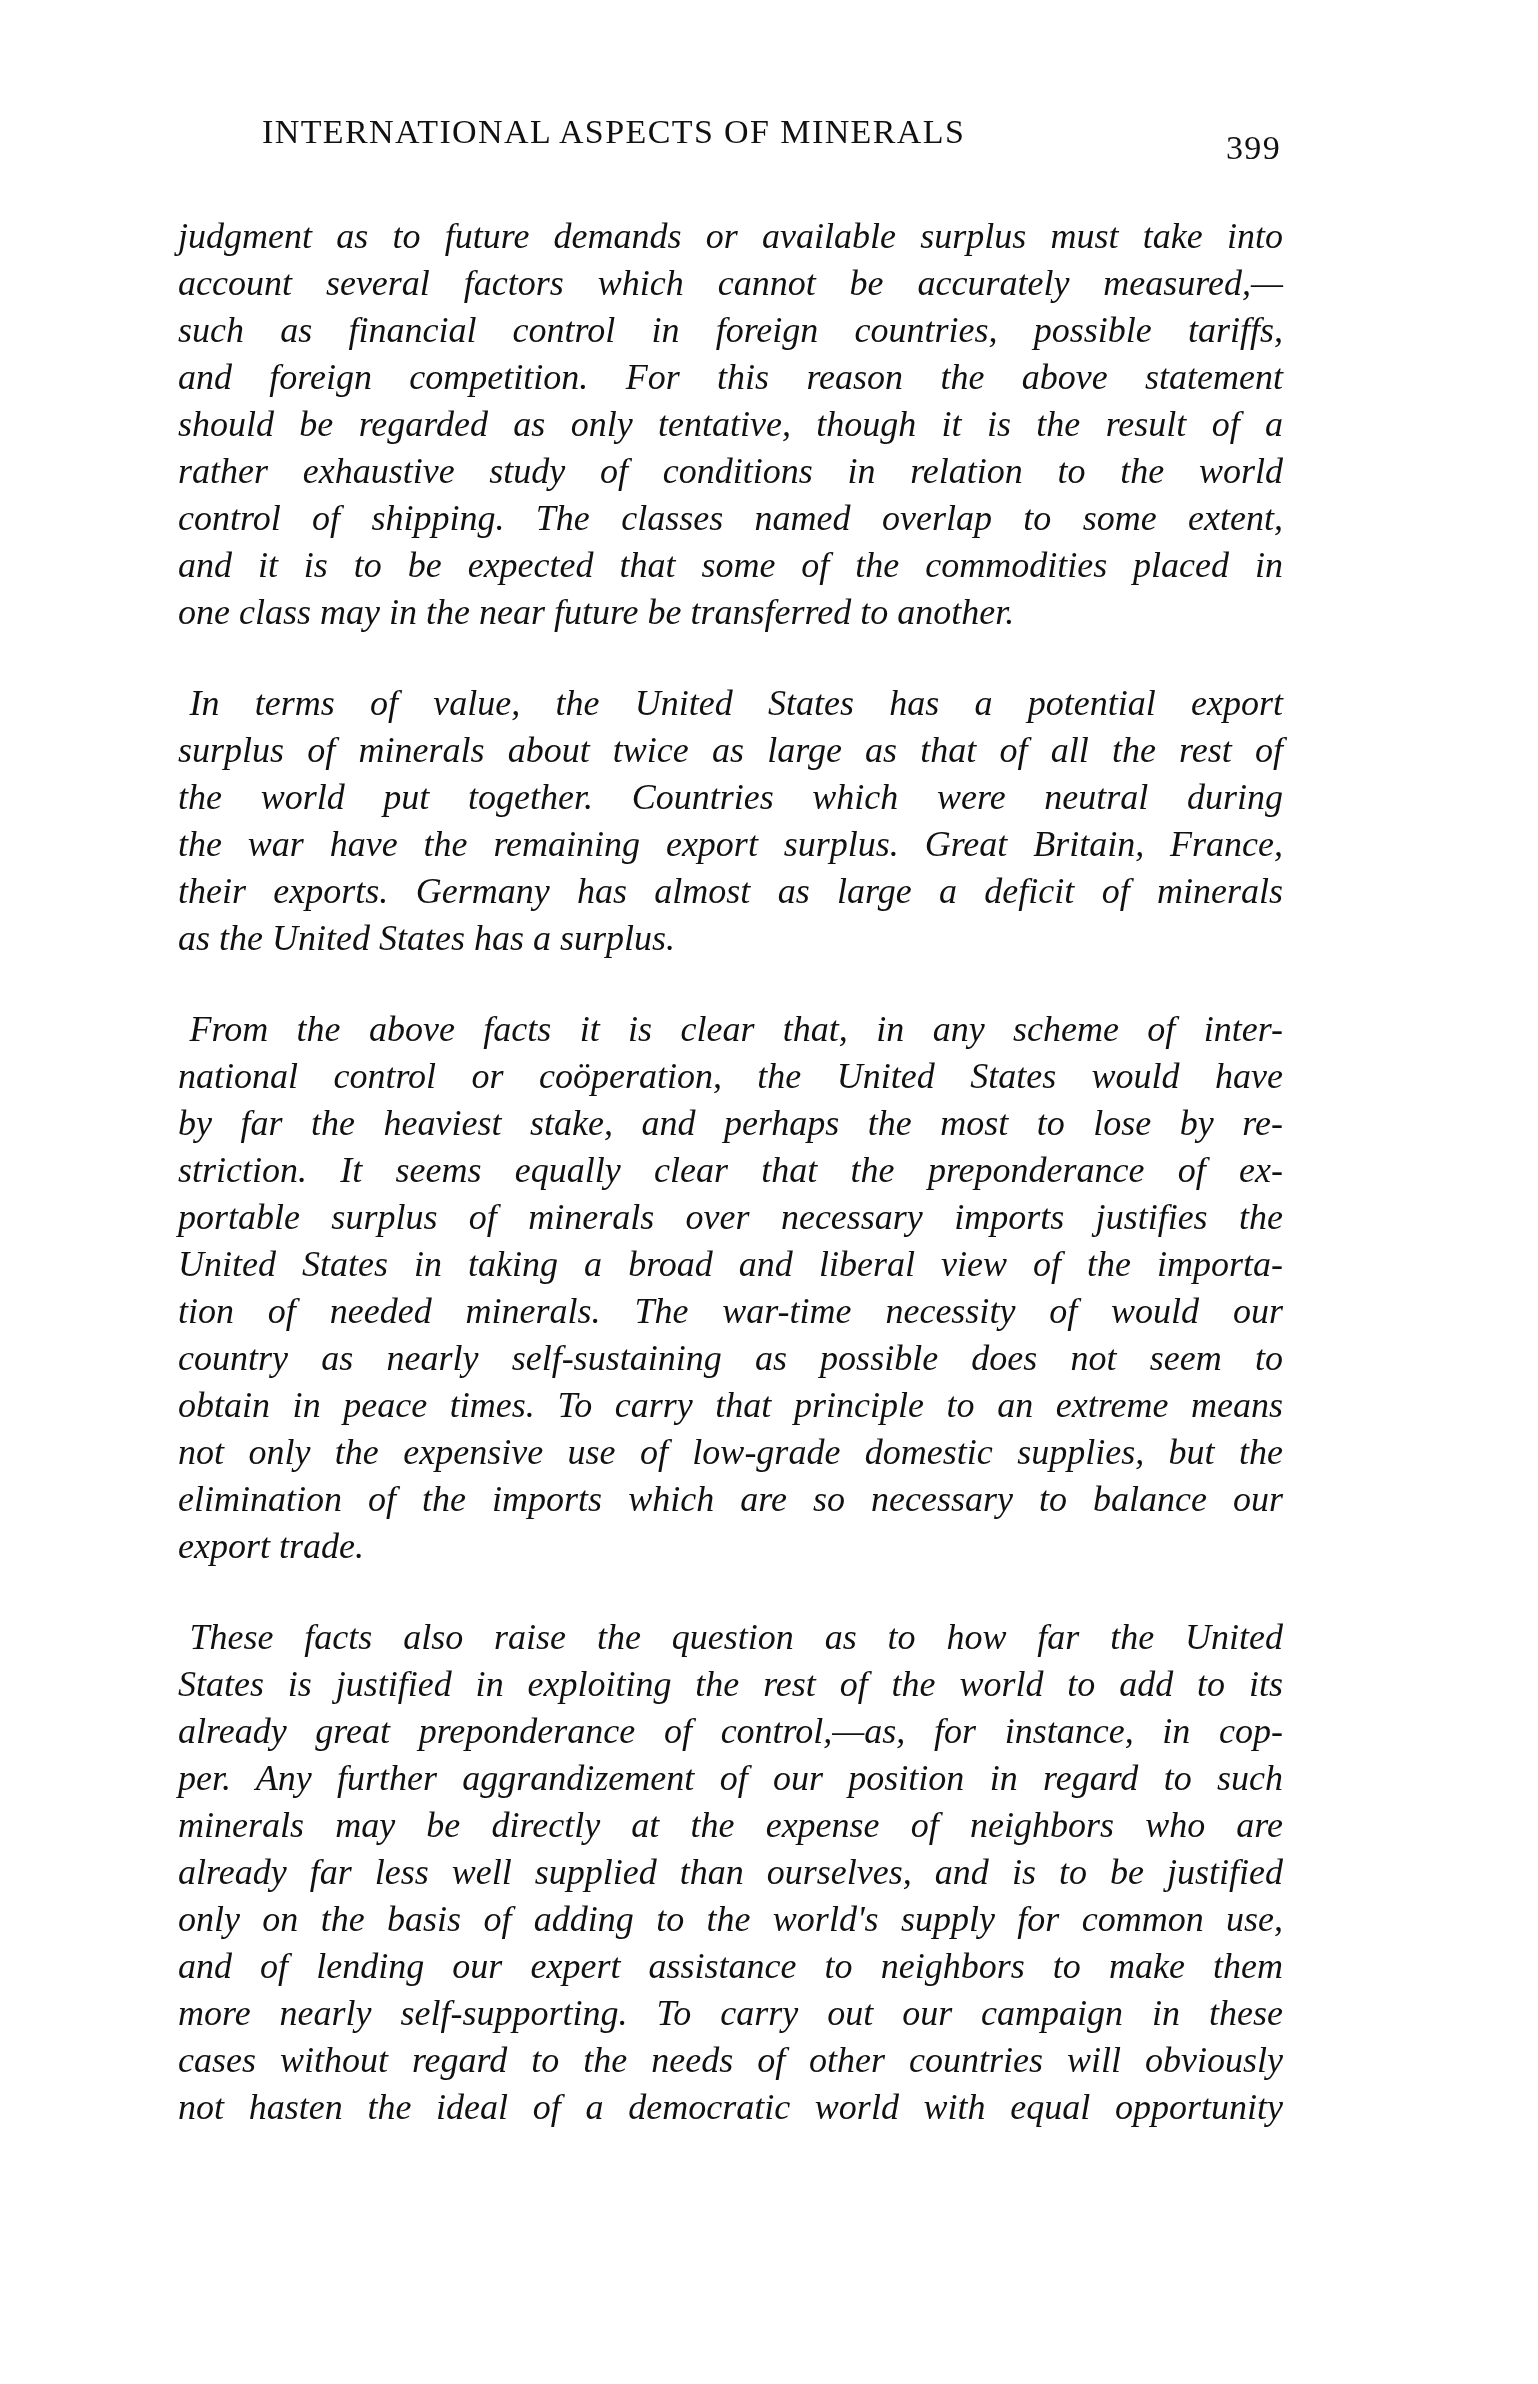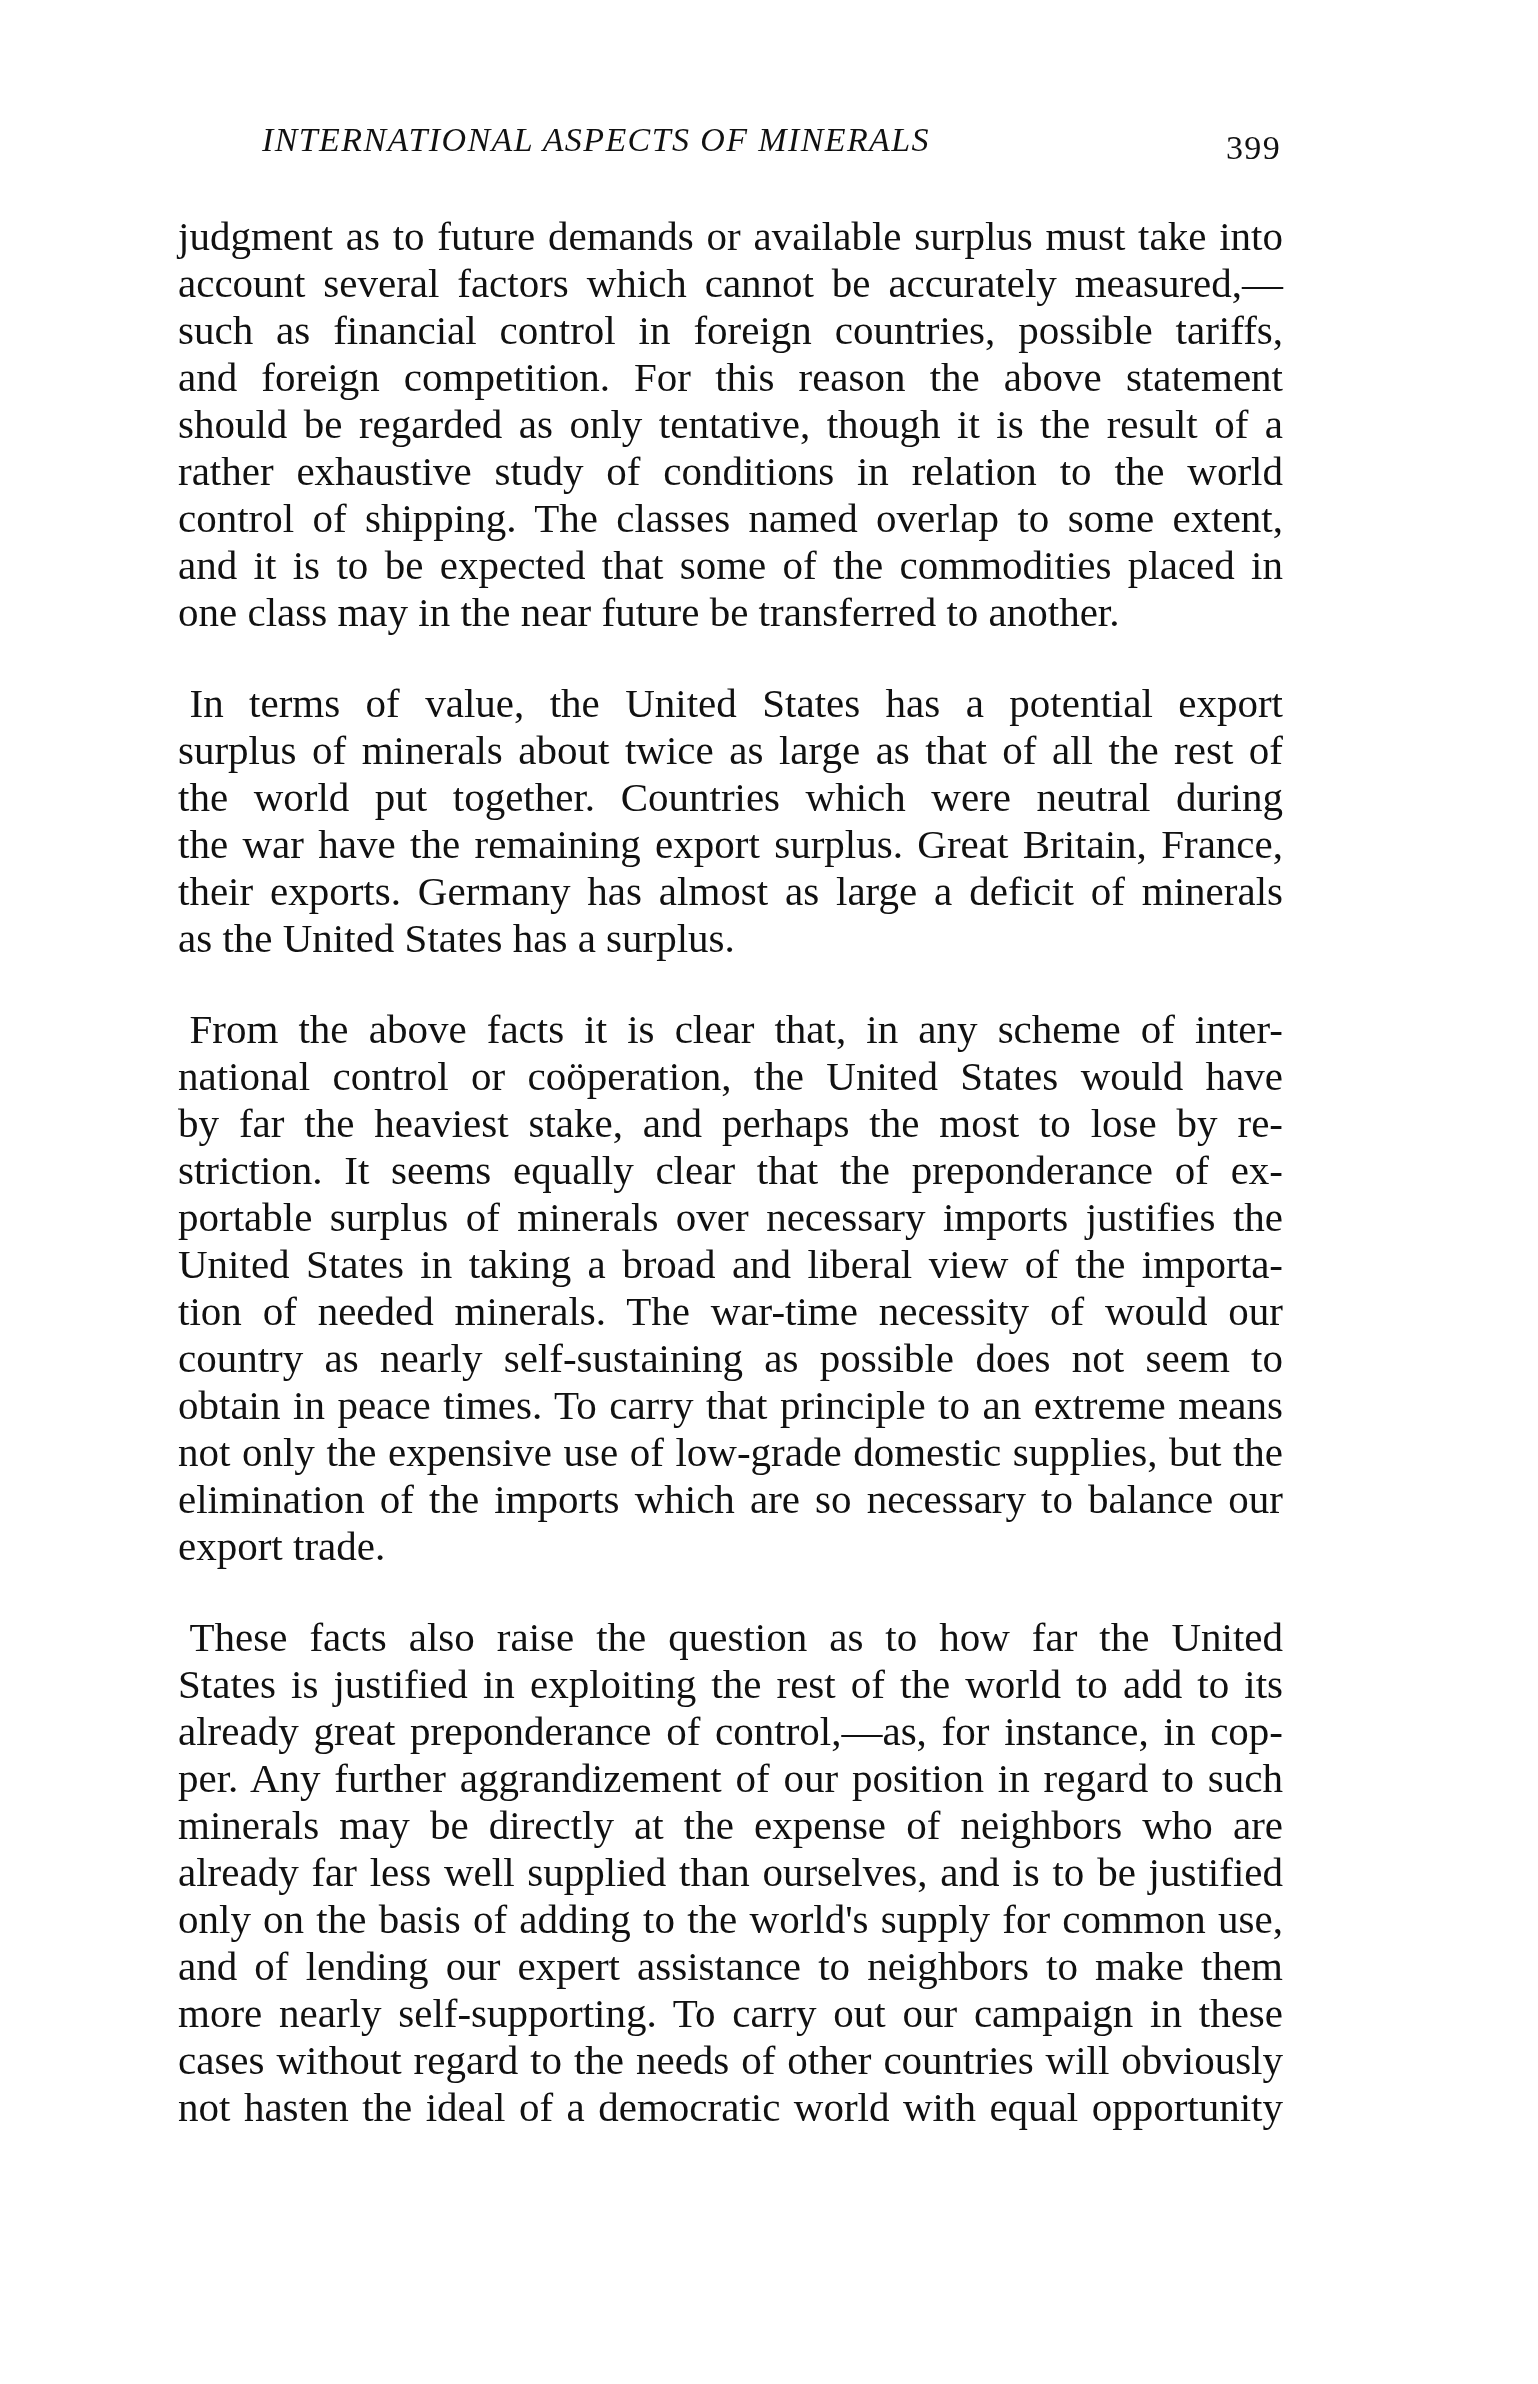--- a/index.html
+++ b/index.html
@@ -27,43 +27,43 @@
     left: 0;
     width: 1105px;
     height: 48px;
     font-size: 34px;
     letter-spacing: 1.4px;
     white-space: nowrap;
   }
   .running-head .title {
     position: absolute;
     left: 84px;
-    top: 8px;
-    font-style: italic;
+    top: 0;
   }
   .running-head .folio {
     position: absolute;
     right: 1.9px;
     top: 0;
     margin-top: 16px;
   }
   .body-text {
     position: absolute;
     top: 213px;
     left: 0;
     width: 1105px;
   }
   .line {
     display: block;
     height: 47px;
     line-height: 47px;
-    font-size: 41px;
+    font-size: 36px;
     white-space: nowrap;
     text-align: justify;
     text-align-last: justify;
+    font-style: italic;
   }
   .line.last {
     text-align-last: left;
   }
   .line.indent {
     padding-left: 11.5px;
     margin-top: 44px;
   }
 </style>
 </head>

